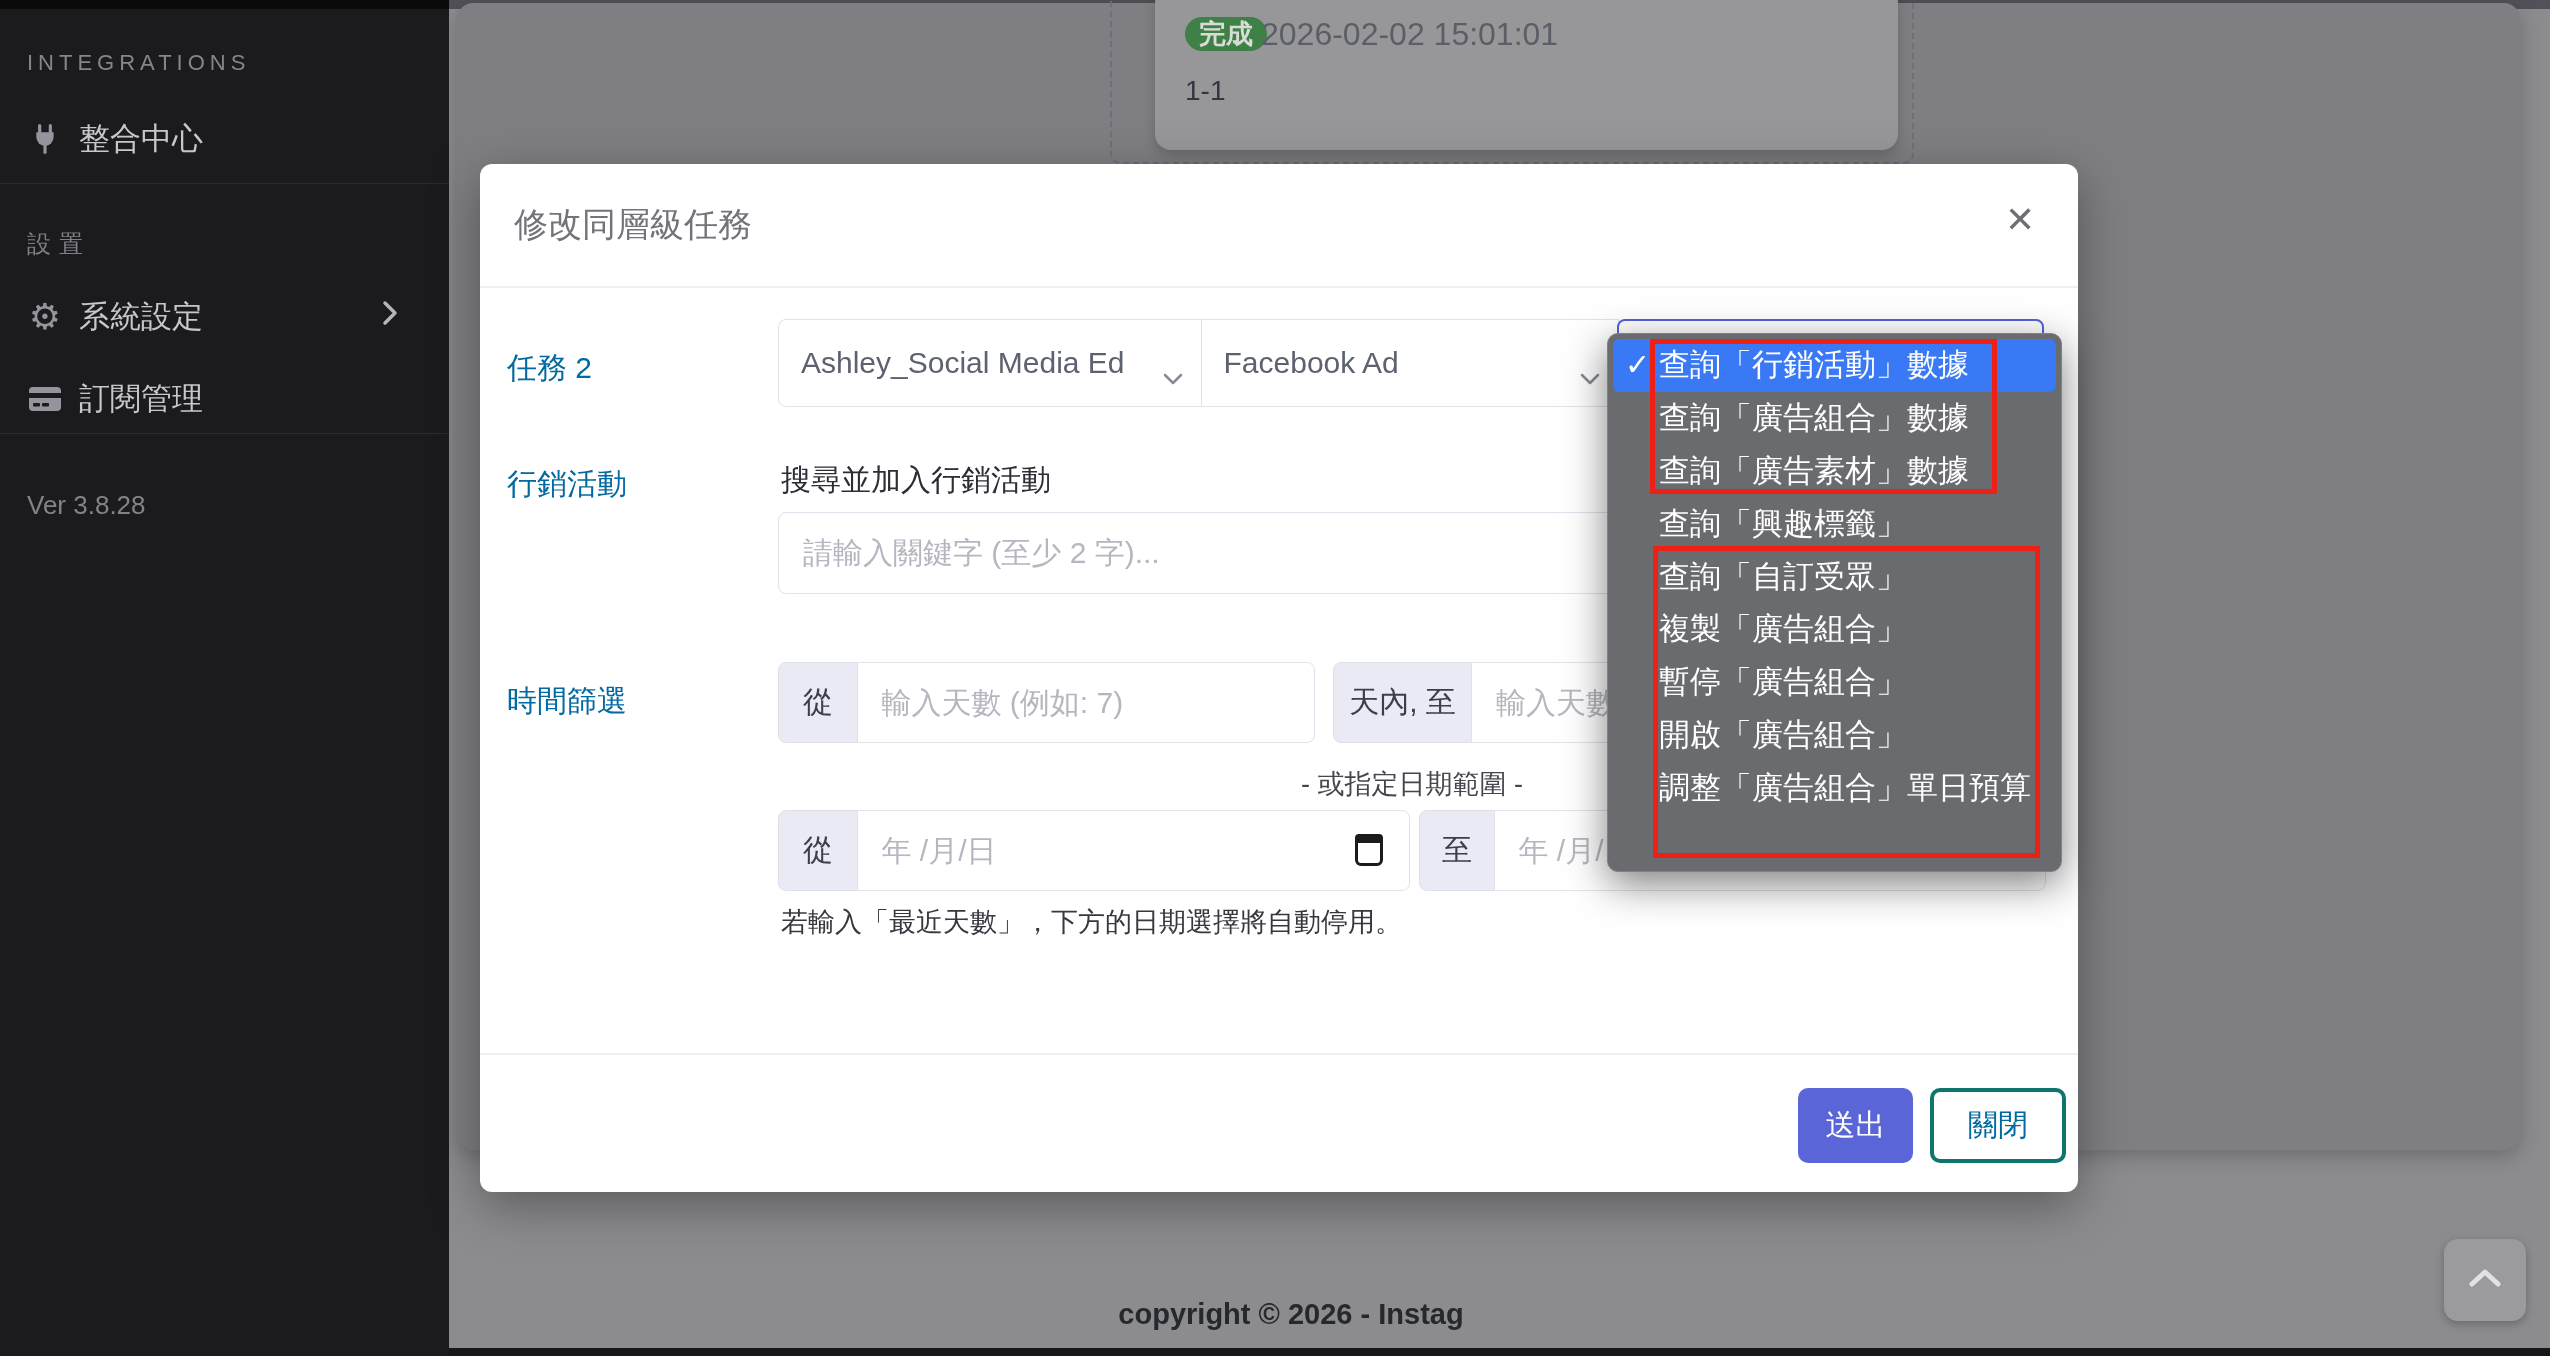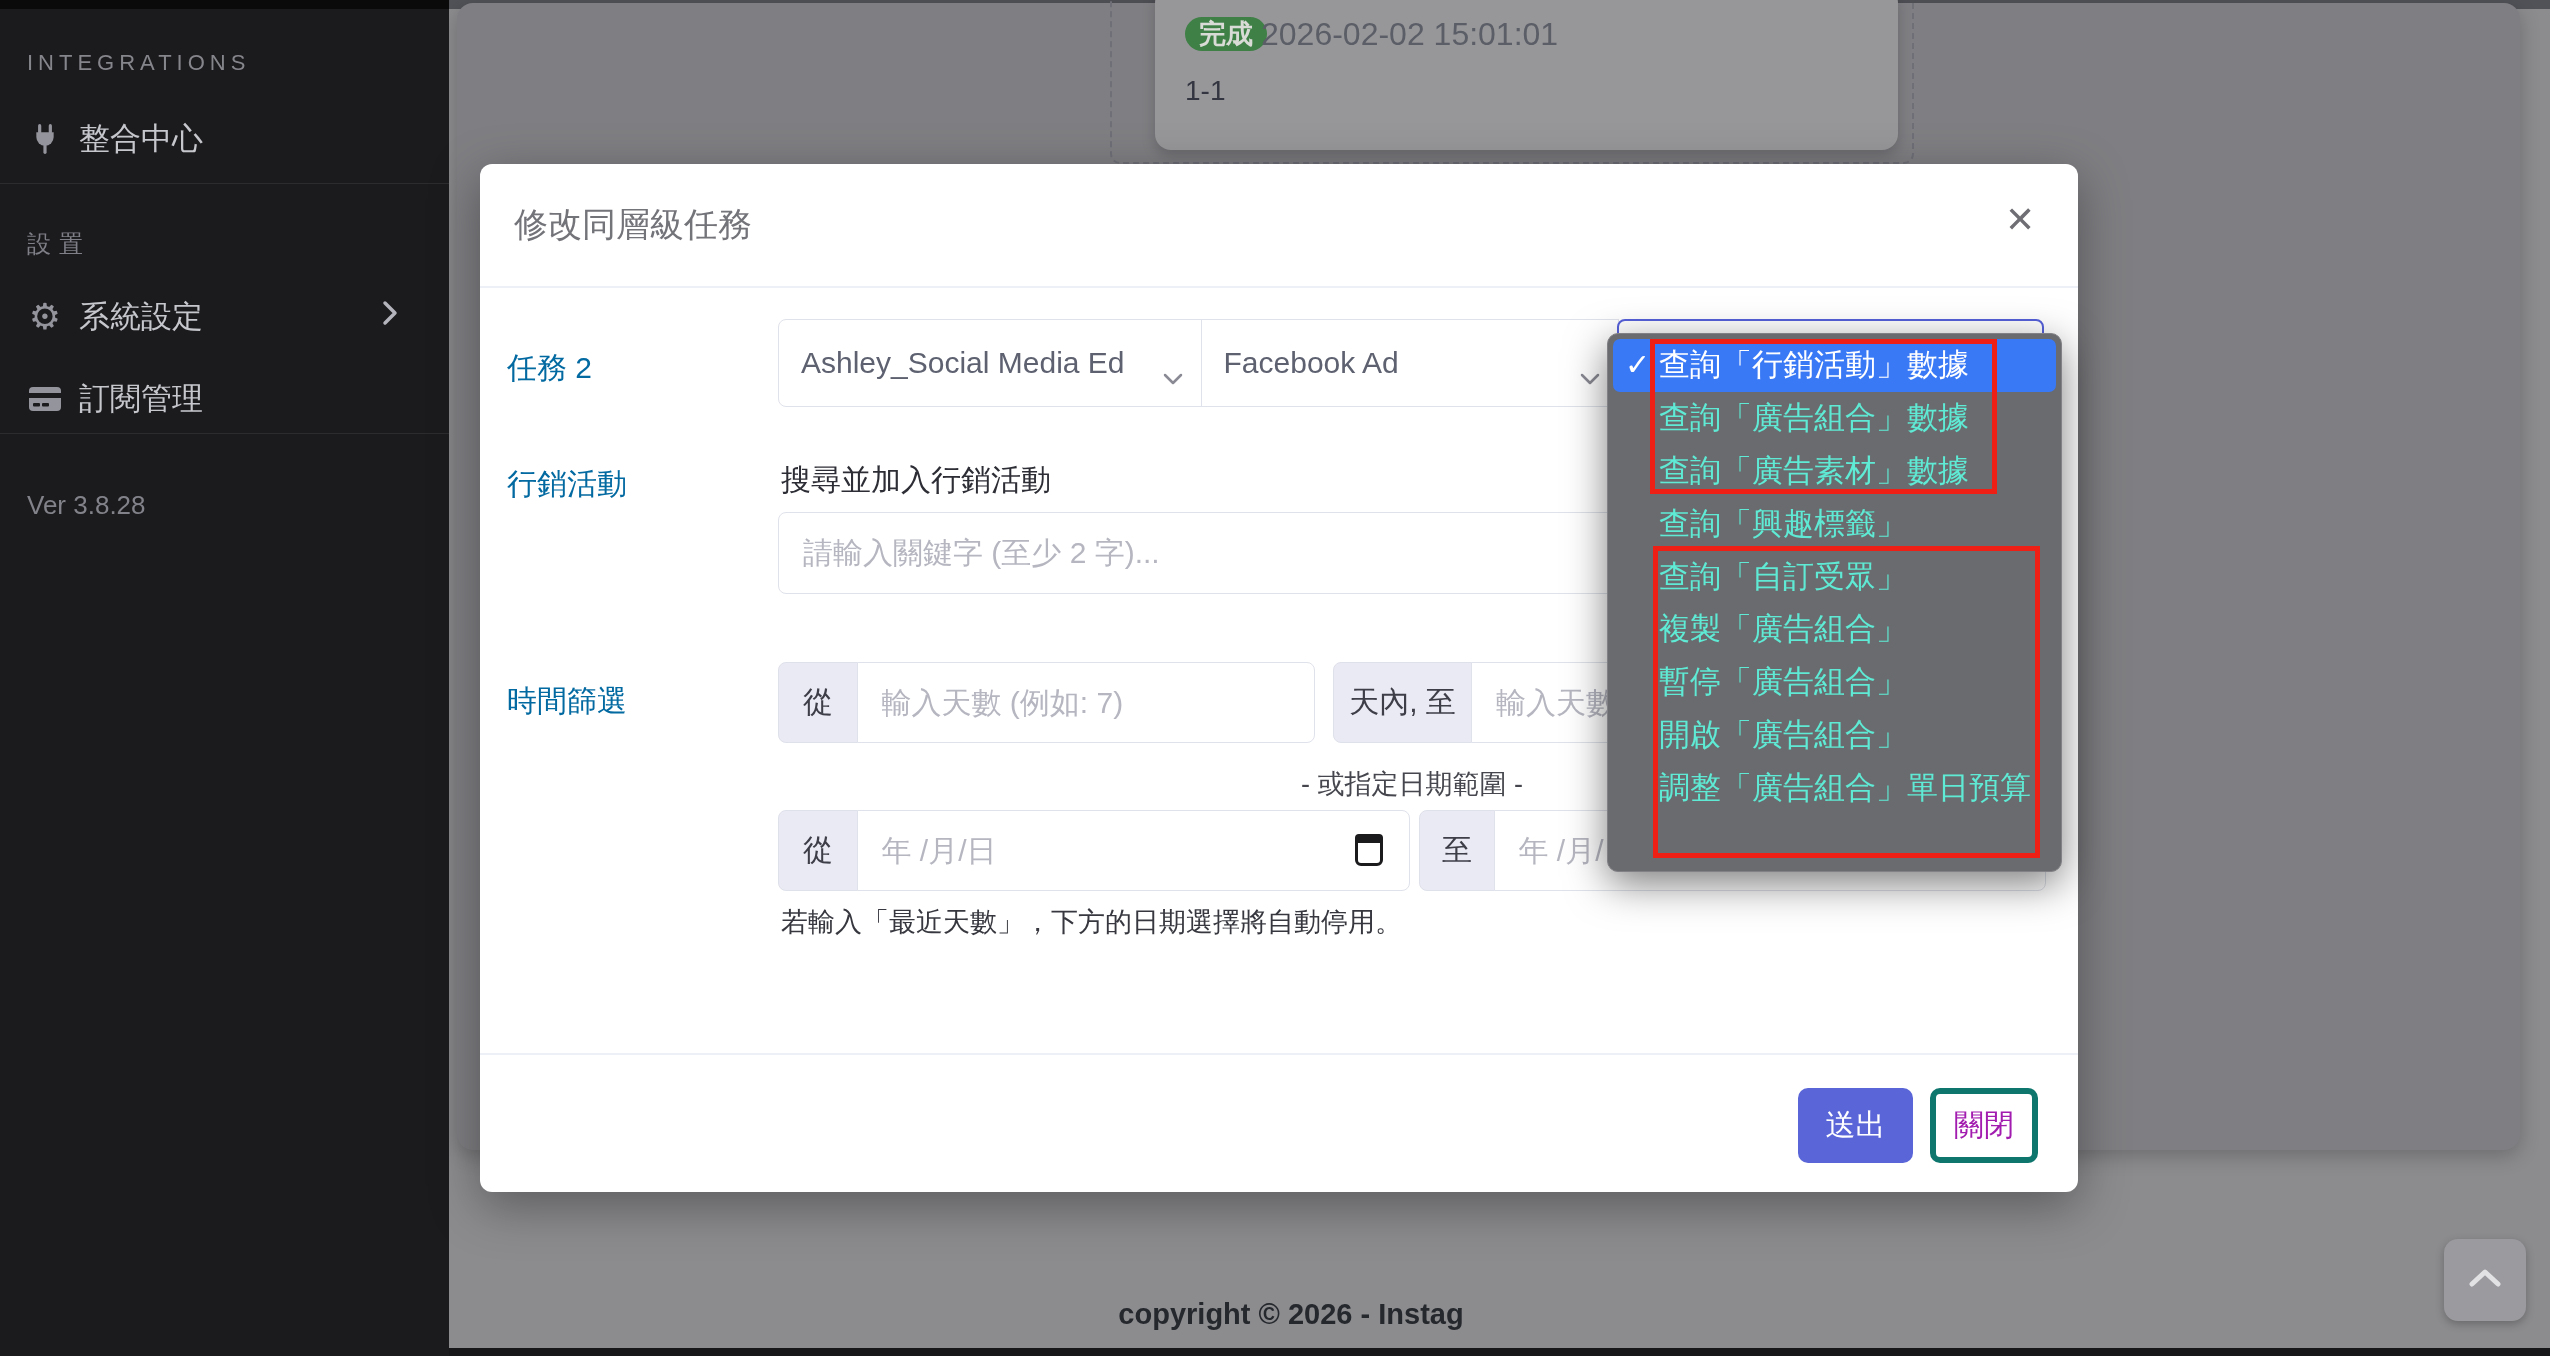--- a/index.html
+++ b/index.html
@@ -63,25 +63,25 @@
   .date-wrap .txt-input { width:100%; height:81px; border-radius:0 8px 8px 0; margin-left:-1.5px; }
   .cal-icon { position:absolute; right:28px; top:24px; width:28px; height:32px; border:3.5px solid #1b1b1e; border-radius:6px; }
   .cal-icon::before { content:''; position:absolute; left:-3.5px; top:-3.5px; width:28px; height:9px; background:#1b1b1e; border-radius:4px 4px 0 0; }
   .a-to { width:76px; margin-left:8px; }
   .i-date-to { flex:1; min-width:0; }
   .or-text { position:absolute; left:298px; top:602px; width:1268px; text-align:center; font-size:27px; color:#46474e; }
   .m-helper { position:absolute; left:301px; top:740px; font-size:27px; color:#37383f; }
   .m-ftr-divider { position:absolute; left:0; top:889px; width:1598px; height:2px; background:#eef0f7; }
   .btn { position:absolute; top:924px; height:75px; border-radius:10px; font-size:30px; display:flex; align-items:center; justify-content:center; cursor:pointer; font-family:"Liberation Sans", sans-serif; }
   .btn-submit { left:1318px; width:115px; background:#5a66d8; color:#ffffff; border:none; }
-  .btn-close { left:1450px; width:108px; background:#ffffff; color:#a21caf; border:6px solid #0f766e; }
+  .btn-close { left:1450px; width:136px; background:#ffffff; color:#0369a1; border:4px solid #0f766e; }
 
   
   .dropdown { position:absolute; left:1607px; top:333px; width:455px; height:539px; background:#6a6b6e; border:1px solid #828286; border-radius:11px; z-index:20; box-shadow:0 12px 40px rgba(0,0,0,.5); padding-top:5px; }
-  .dd-option { height:52.9px; line-height:52.9px; padding-left:51px; color:#5eead4; font-size:31px; white-space:nowrap; cursor:pointer; }
+  .dd-option { height:52.9px; line-height:52.9px; padding-left:51px; color:#ffffff; font-size:31px; white-space:nowrap; cursor:pointer; }
   .dd-option.selected { margin:0 5px; padding-left:46px; border-radius:7px; background:#3a79f6; color:#ffffff; position:relative; }
   .dd-check { position:absolute; left:12px; top:0; font-size:30px; color:#ffffff; }
   .anno-box { position:absolute; border:5px solid #ee2015; z-index:30; pointer-events:none; }
   .anno-1 { left:1650px; top:339px; width:347px; height:155px; }
   .anno-2 { left:1653px; top:546px; width:387px; height:312px; }
 </style>
 </head>
 <body>
 
 <div class="main">

